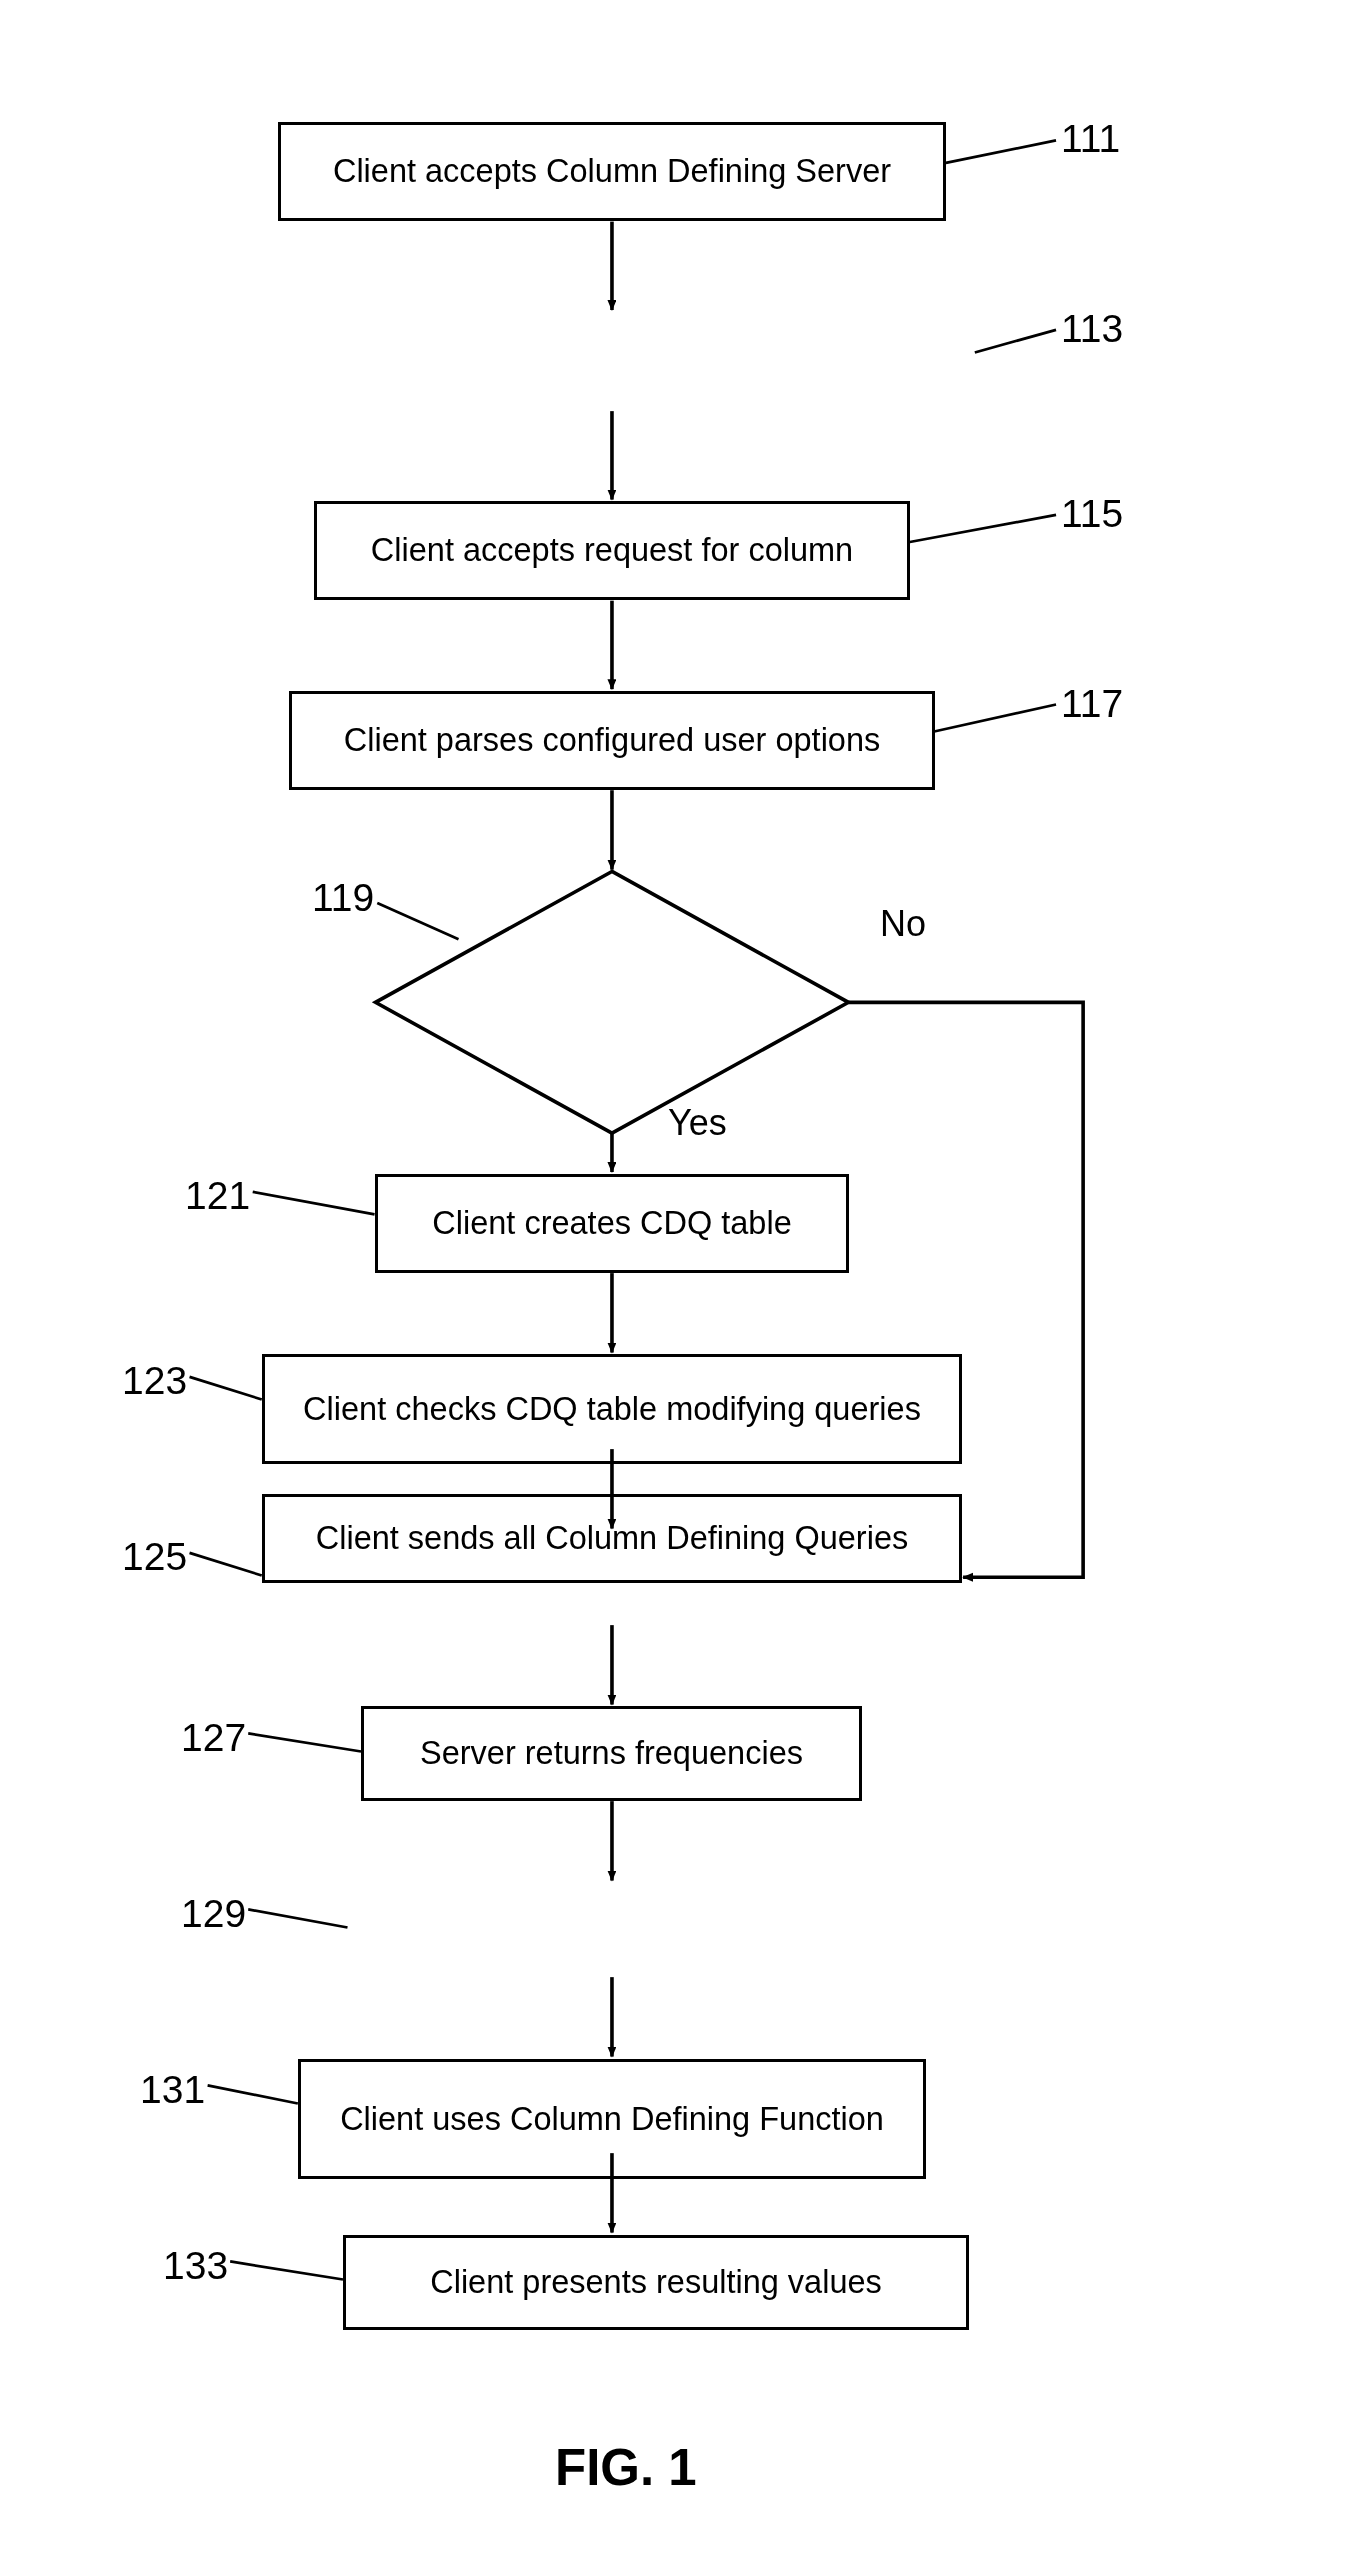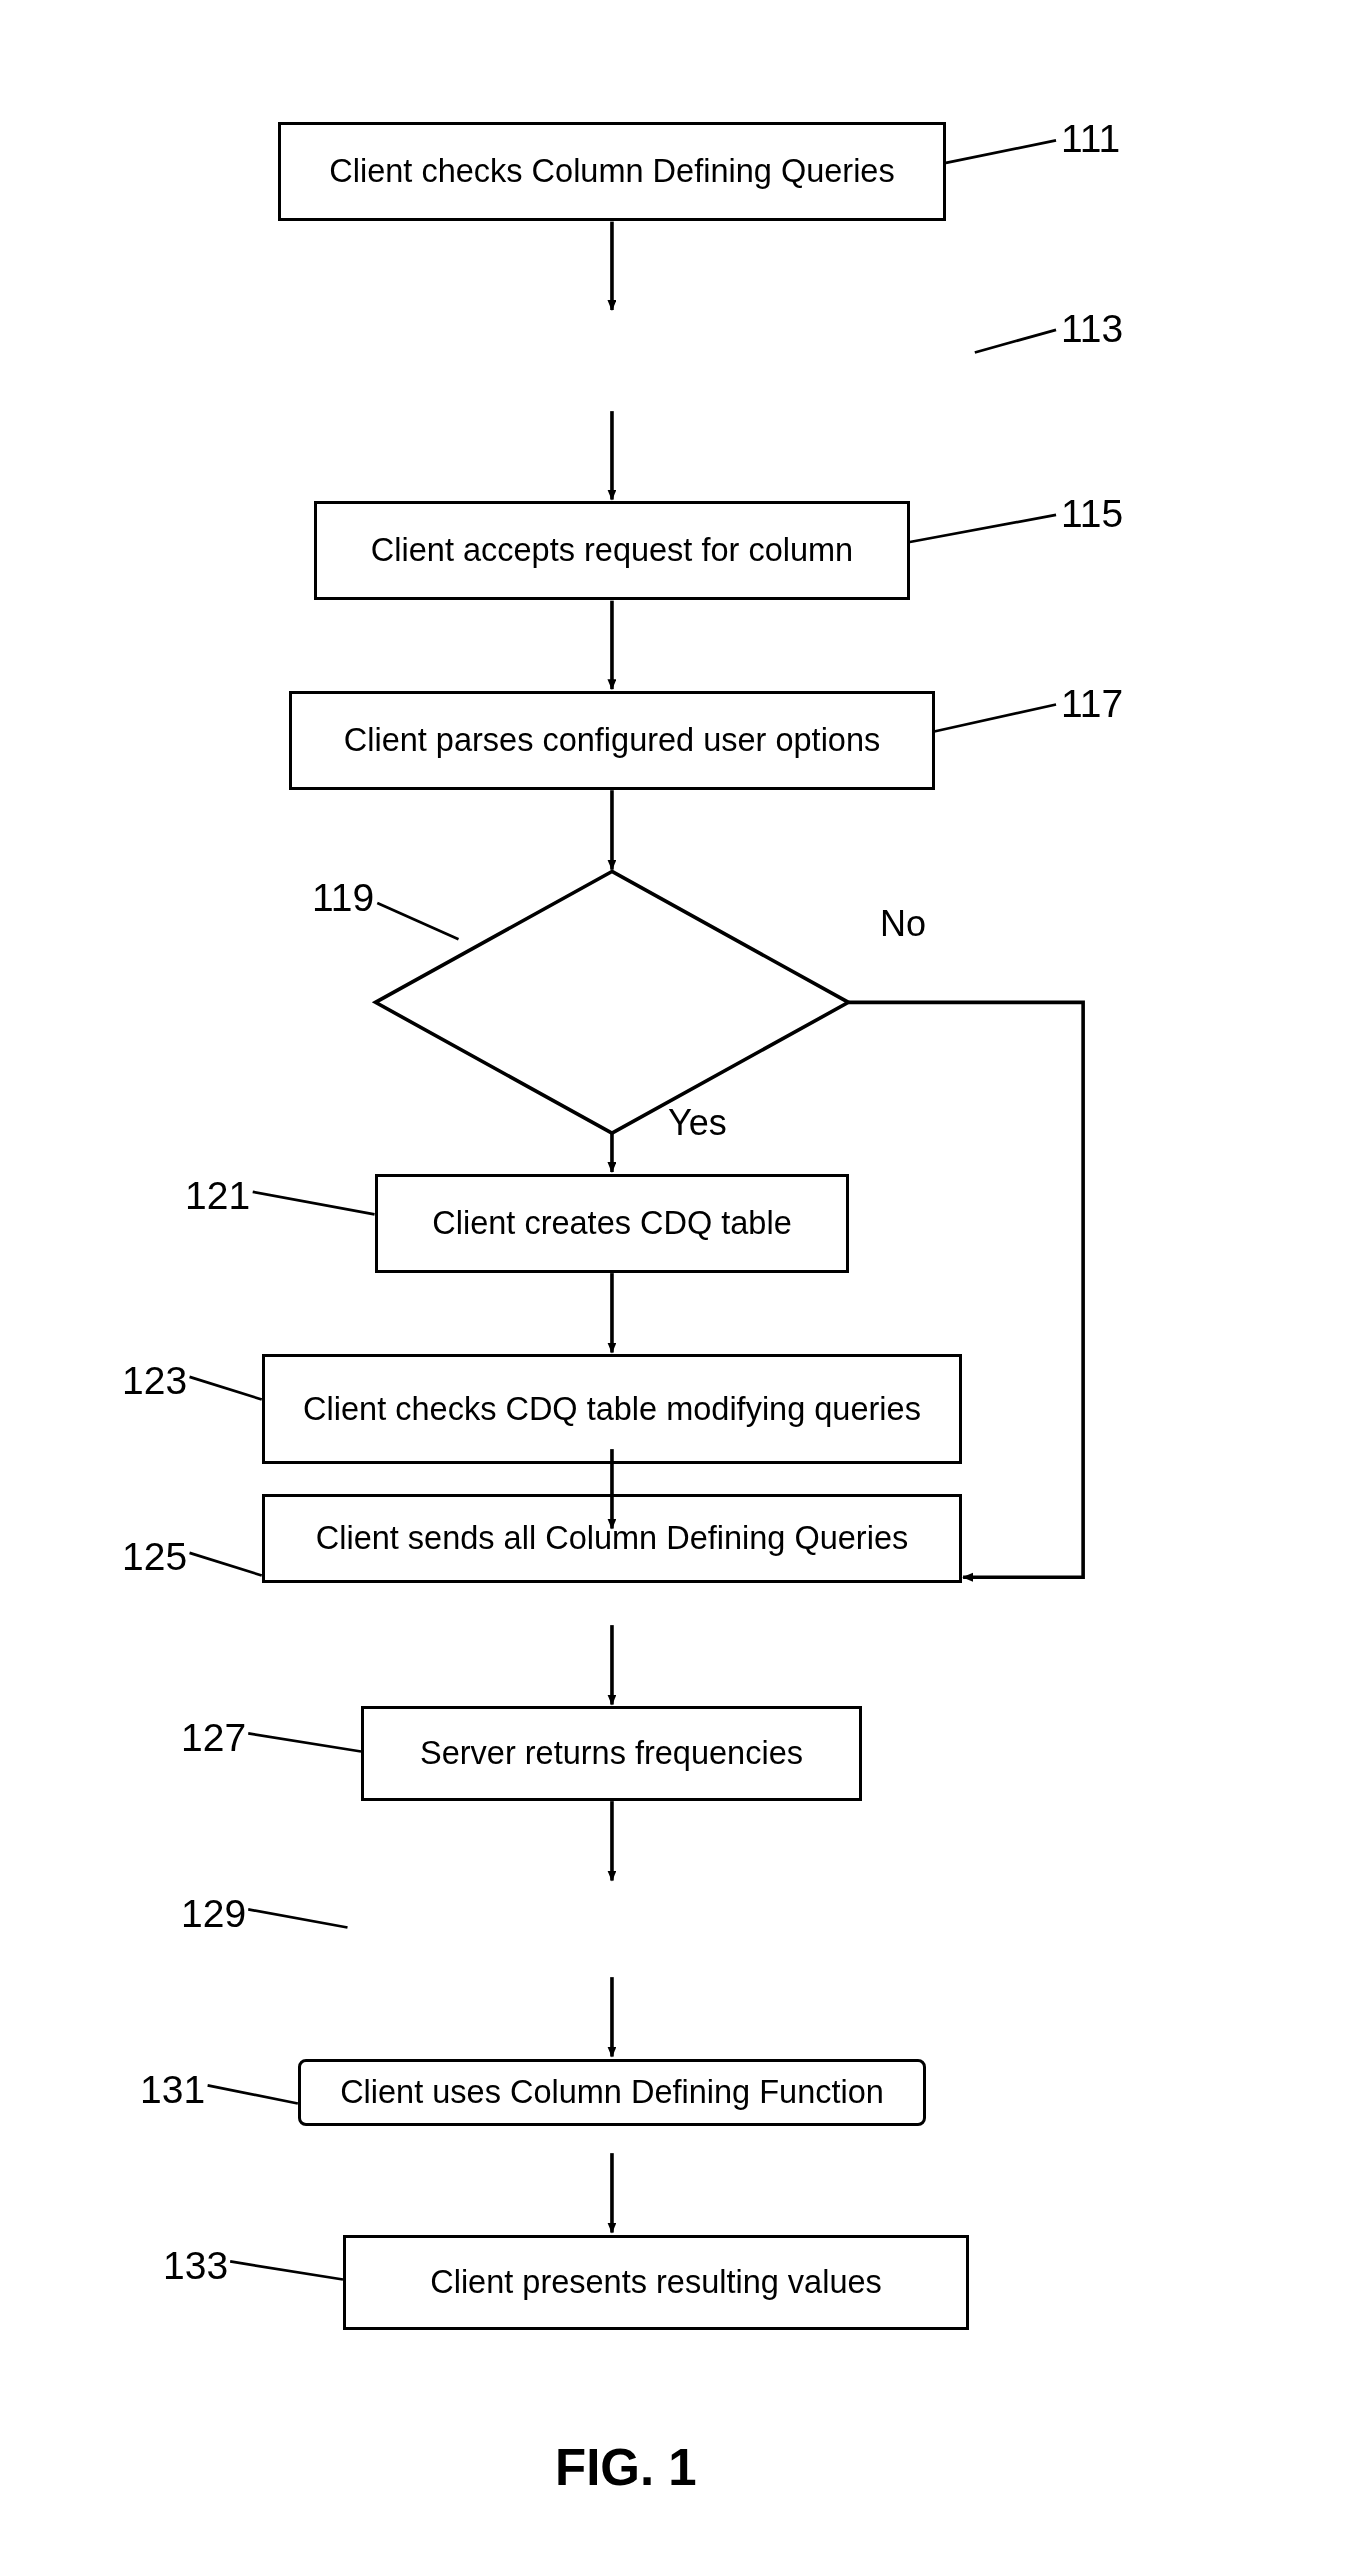--- a/index.html
+++ b/index.html
@@ -49,21 +49,21 @@
     height: 2576px;
     pointer-events: none;
   }
 </style>
 </head>
 <body>
 
 <div class="page">
 
   <div class="box" style="left:278px; top:122px; width:668px; height:99px;">
-    <span>Client checks Column Defining Queries</span>
+    <span>Client accepts Column Defining Server</span>
   </div>
   <div class="box" style="left:314px; top:501px; width:596px; height:99px;">
     <span>Client accepts request for column</span>
   </div>
   <div class="box" style="left:289px; top:691px; width:646px; height:99px;">
     <span>Client parses configured user options</span>
   </div>
 
   <div class="label" style="left:479px; top:982px; width:271px; text-align:center; font-size:32.5px;">
     <span>Query is imposed</span>
@@ -74,21 +74,21 @@
   </div>
   <div class="box" style="left:262px; top:1354px; width:700px; height:110px;">
     <span>Client checks CDQ table modifying queries</span>
   </div>
   <div class="box" style="left:262px; top:1494px; width:700px; height:89px;">
     <span>Client sends all Column Defining Queries</span>
   </div>
   <div class="box" style="left:361px; top:1706px; width:501px; height:95px;">
     <span>Server returns frequencies</span>
   </div>
-  <div class="box" style="left:298px; top:2059px; width:628px; height:67px;border-radius:8px;">
+  <div class="box" style="left:298px; top:2059px; width:628px; height:120px;">
     <span>Client uses Column Defining Function</span>
   </div>
   <div class="box" style="left:343px; top:2235px; width:626px; height:95px;">
     <span>Client presents resulting values</span>
   </div>
 
   <span class="ref" style="left:1061px; top:117px;">111</span>
   <span class="ref" style="left:1061px; top:307px;">113</span>
   <span class="ref" style="left:1061px; top:492px;">115</span>
   <span class="ref" style="left:1061px; top:682px;">117</span>

